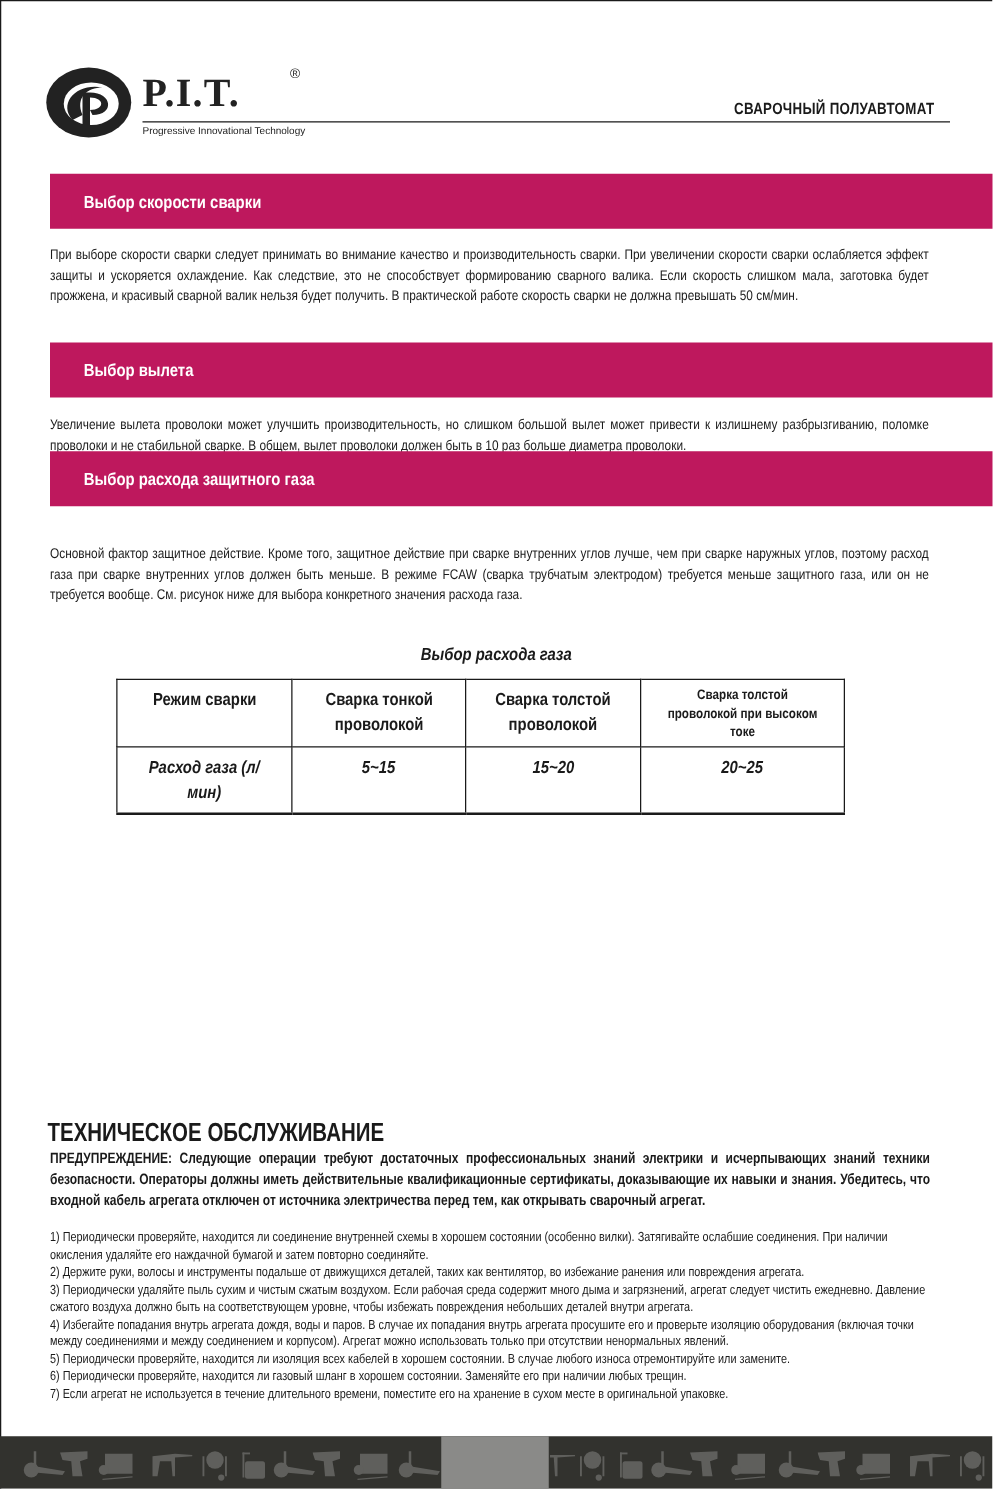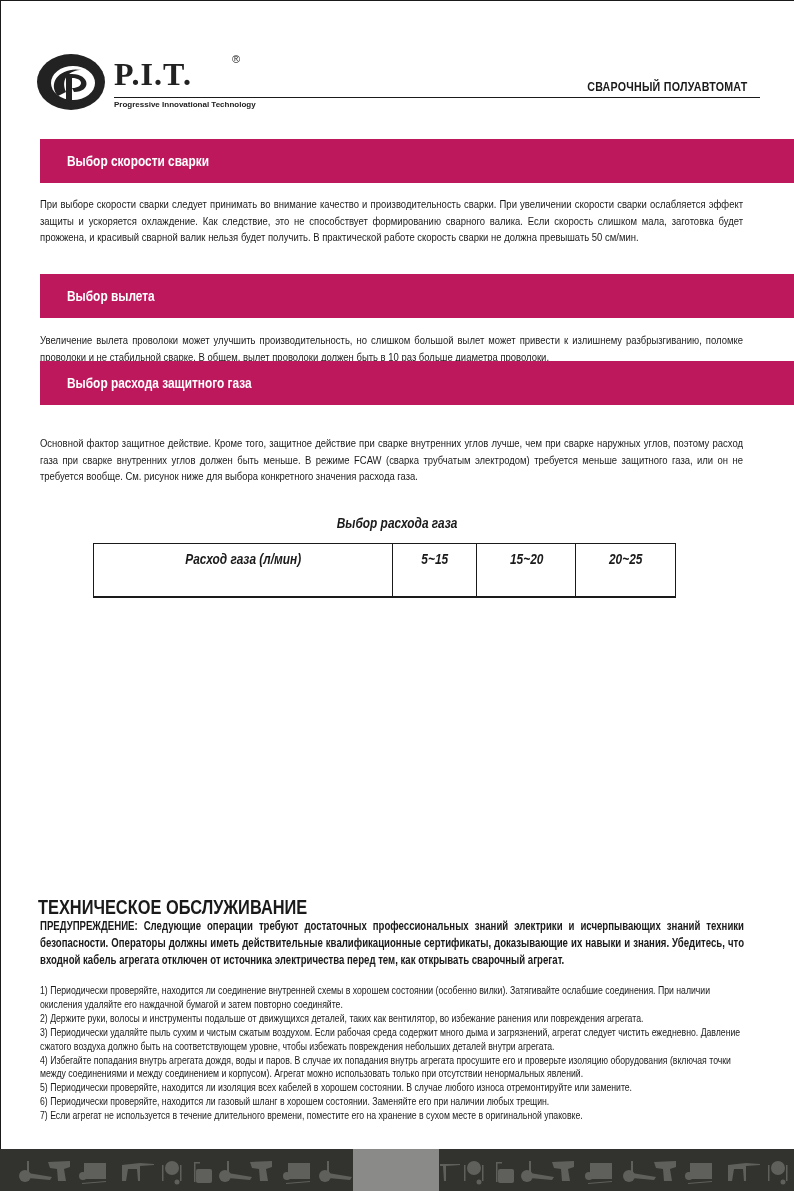--- a/index.html
+++ b/index.html
@@ -4,21 +4,21 @@
 <style>
   html, body { margin:0; padding:0; background:#fff; }
   body { width:794px; height:1191px; position:relative; overflow:hidden;
          font-family:"Liberation Sans", sans-serif; color:#1a1a1a; }
   .frame-top { position:absolute; left:0; top:0; width:794px; height:1px; background:#1a1a1a; }
   .frame-left { position:absolute; left:0; top:0; width:1px; height:1191px; background:#1a1a1a; }
   .logo { position:absolute; left:36px; top:52px; width:70px; height:60px; }
   .brand { position:absolute; left:114px; top:52px; font-family:"Liberation Serif", serif;
            font-weight:bold; font-size:32px; letter-spacing:1px; line-height:44px; color:#222; }
   .reg { position:absolute; left:232px; top:53px; font-size:11px; color:#222; }
-  .tagline { position:absolute; left:114px; top:100px; font-size:8px; font-weight:bold; color:#222; }
+  .tagline { position:absolute; left:114px; top:100px; font-size:8px; font-weight:normal; color:#222; }
   .header-line { position:absolute; left:114px; top:97px; width:646px; height:1px; background:#1a1a1a; }
   .doc-title { position:absolute; right:46px; top:79px; font-size:13px; font-weight:bold;
                transform:scaleX(0.82); transform-origin:right; letter-spacing:0.3px; }
   .section-bar { position:absolute; left:40px; width:777px; height:44px; background:#be185d;
                  color:#fff; }
   .section-bar span { position:absolute; left:27px; top:14px; font-size:14px; font-weight:bold;
                       transform:scaleX(0.85); transform-origin:left; white-space:nowrap; }
   .para { position:absolute; left:40px; width:703px; font-size:11.2px; line-height:16.5px;
           text-align:justify; color:#1a1a1a; }
   .para .inner { display:block; width:830px; transform:scaleX(0.847); transform-origin:left top; }
@@ -84,20 +84,26 @@
 </div>
 <div class="para" style="top:435px;">
   <span class="inner">Основной фактор   защитное действие. Кроме того, защитное действие при сварке внутренних углов лучше, чем при сварке наружных углов, поэтому расход газа при сварке внутренних углов должен быть меньше. В режиме FCAW (сварка трубчатым электродом) требуется меньше защитного газа, или он не требуется вообще. См. рисунок ниже для выбора конкретного значения расхода газа.</span>
 </div>
 
 <div class="table-title">
   <span>Выбор расхода газа</span>
 </div>
 <table class="gas">
   <tbody>
+      <tr class="head">
+    <td style="width:24%;"><span class="cx">Режим сварки</span></td>
+    <td style="width:24%;"><span class="cx">Сварка тонкой проволокой</span></td>
+    <td style="width:24%;"><span class="cx">Сварка толстой проволокой</span></td>
+    <td class="small" style="width:28%;"><span class="cx">Сварка толстой проволокой при высоком токе</span></td>
+  </tr>
   <tr class="body">
     <td><span class="cx">Расход газа (л/мин)</span></td>
     <td><span class="cx">5~15</span></td>
     <td><span class="cx">15~20</span></td>
     <td><span class="cx">20~25</span></td>
   </tr>
 </tbody>
   </table>
 
 <div class="maint-title">

